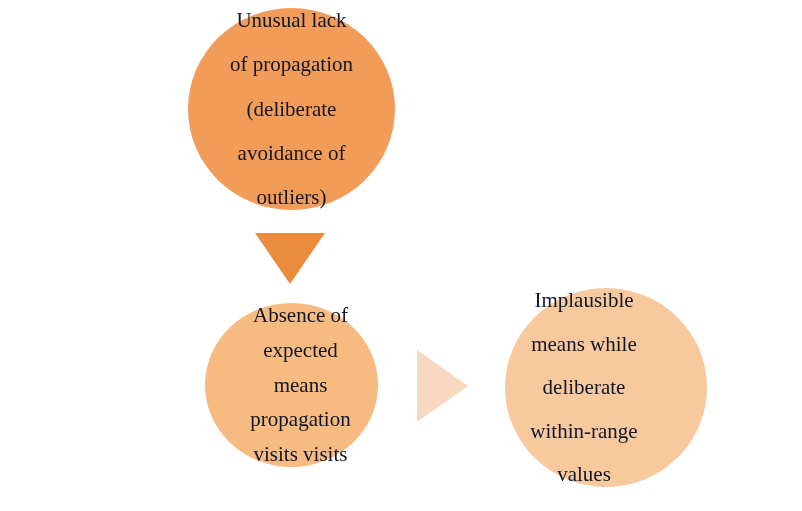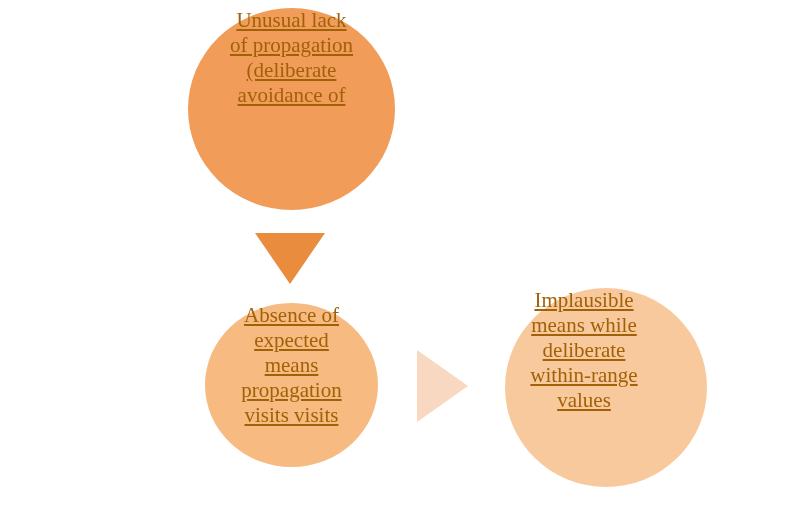--- a/index.html
+++ b/index.html
@@ -21,35 +21,34 @@
     top: 0;
     width: 802px;
     height: 511px;
     display: block;
   }
   .node-text {
     position: absolute;
     display: flex;
     flex-direction: column;
     align-items: center;
-    justify-content: flex-start;
+    justify-content: space-between;
     text-align: center;
-    color: #a16207;
+    color: #0f172a;
     font-size: 21px;
     line-height: 25px;
     pointer-events: none;
-    text-decoration: underline;
   }
   .node-text div {
     white-space: nowrap;
   }
   
   .node-text.n0 { left: 188px; top: 8px;   width: 207px; height: 202px; }
   
-  .node-text.n1 { left: 205px; top: 303px; width: 173px; height: 164px; }
+  .node-text.n1 { left: 214px; top: 303px; width: 173px; height: 164px; }
   
   .node-text.n2 { left: 483px; top: 288px; width: 202px; height: 199px; }
 </style>
 </head>
 <body>
 
 <div class="canvas">
 
   <svg class="shapes-svg" viewBox="0 0 802 511" xmlns="http://www.w3.org/2000/svg">
 
@@ -62,20 +61,21 @@
     <polygon points="417,350 417,422 468,386" fill="#F9D8C1"></polygon>
 
     <ellipse cx="606" cy="387.5" rx="101" ry="99.5" fill="#F9C99E"></ellipse>
   </svg>
 
   <div class="node-text n0">
     <div>Unusual lack</div>
     <div>of propagation</div>
     <div>(deliberate</div>
     <div>avoidance of</div>
+    <div>outliers)</div>
   </div>
 
   <div class="node-text n1">
     <div>Absence of</div>
     <div>expected</div>
     <div>means</div>
     <div>propagation</div>
     <div>visits visits</div>
   </div>
 

